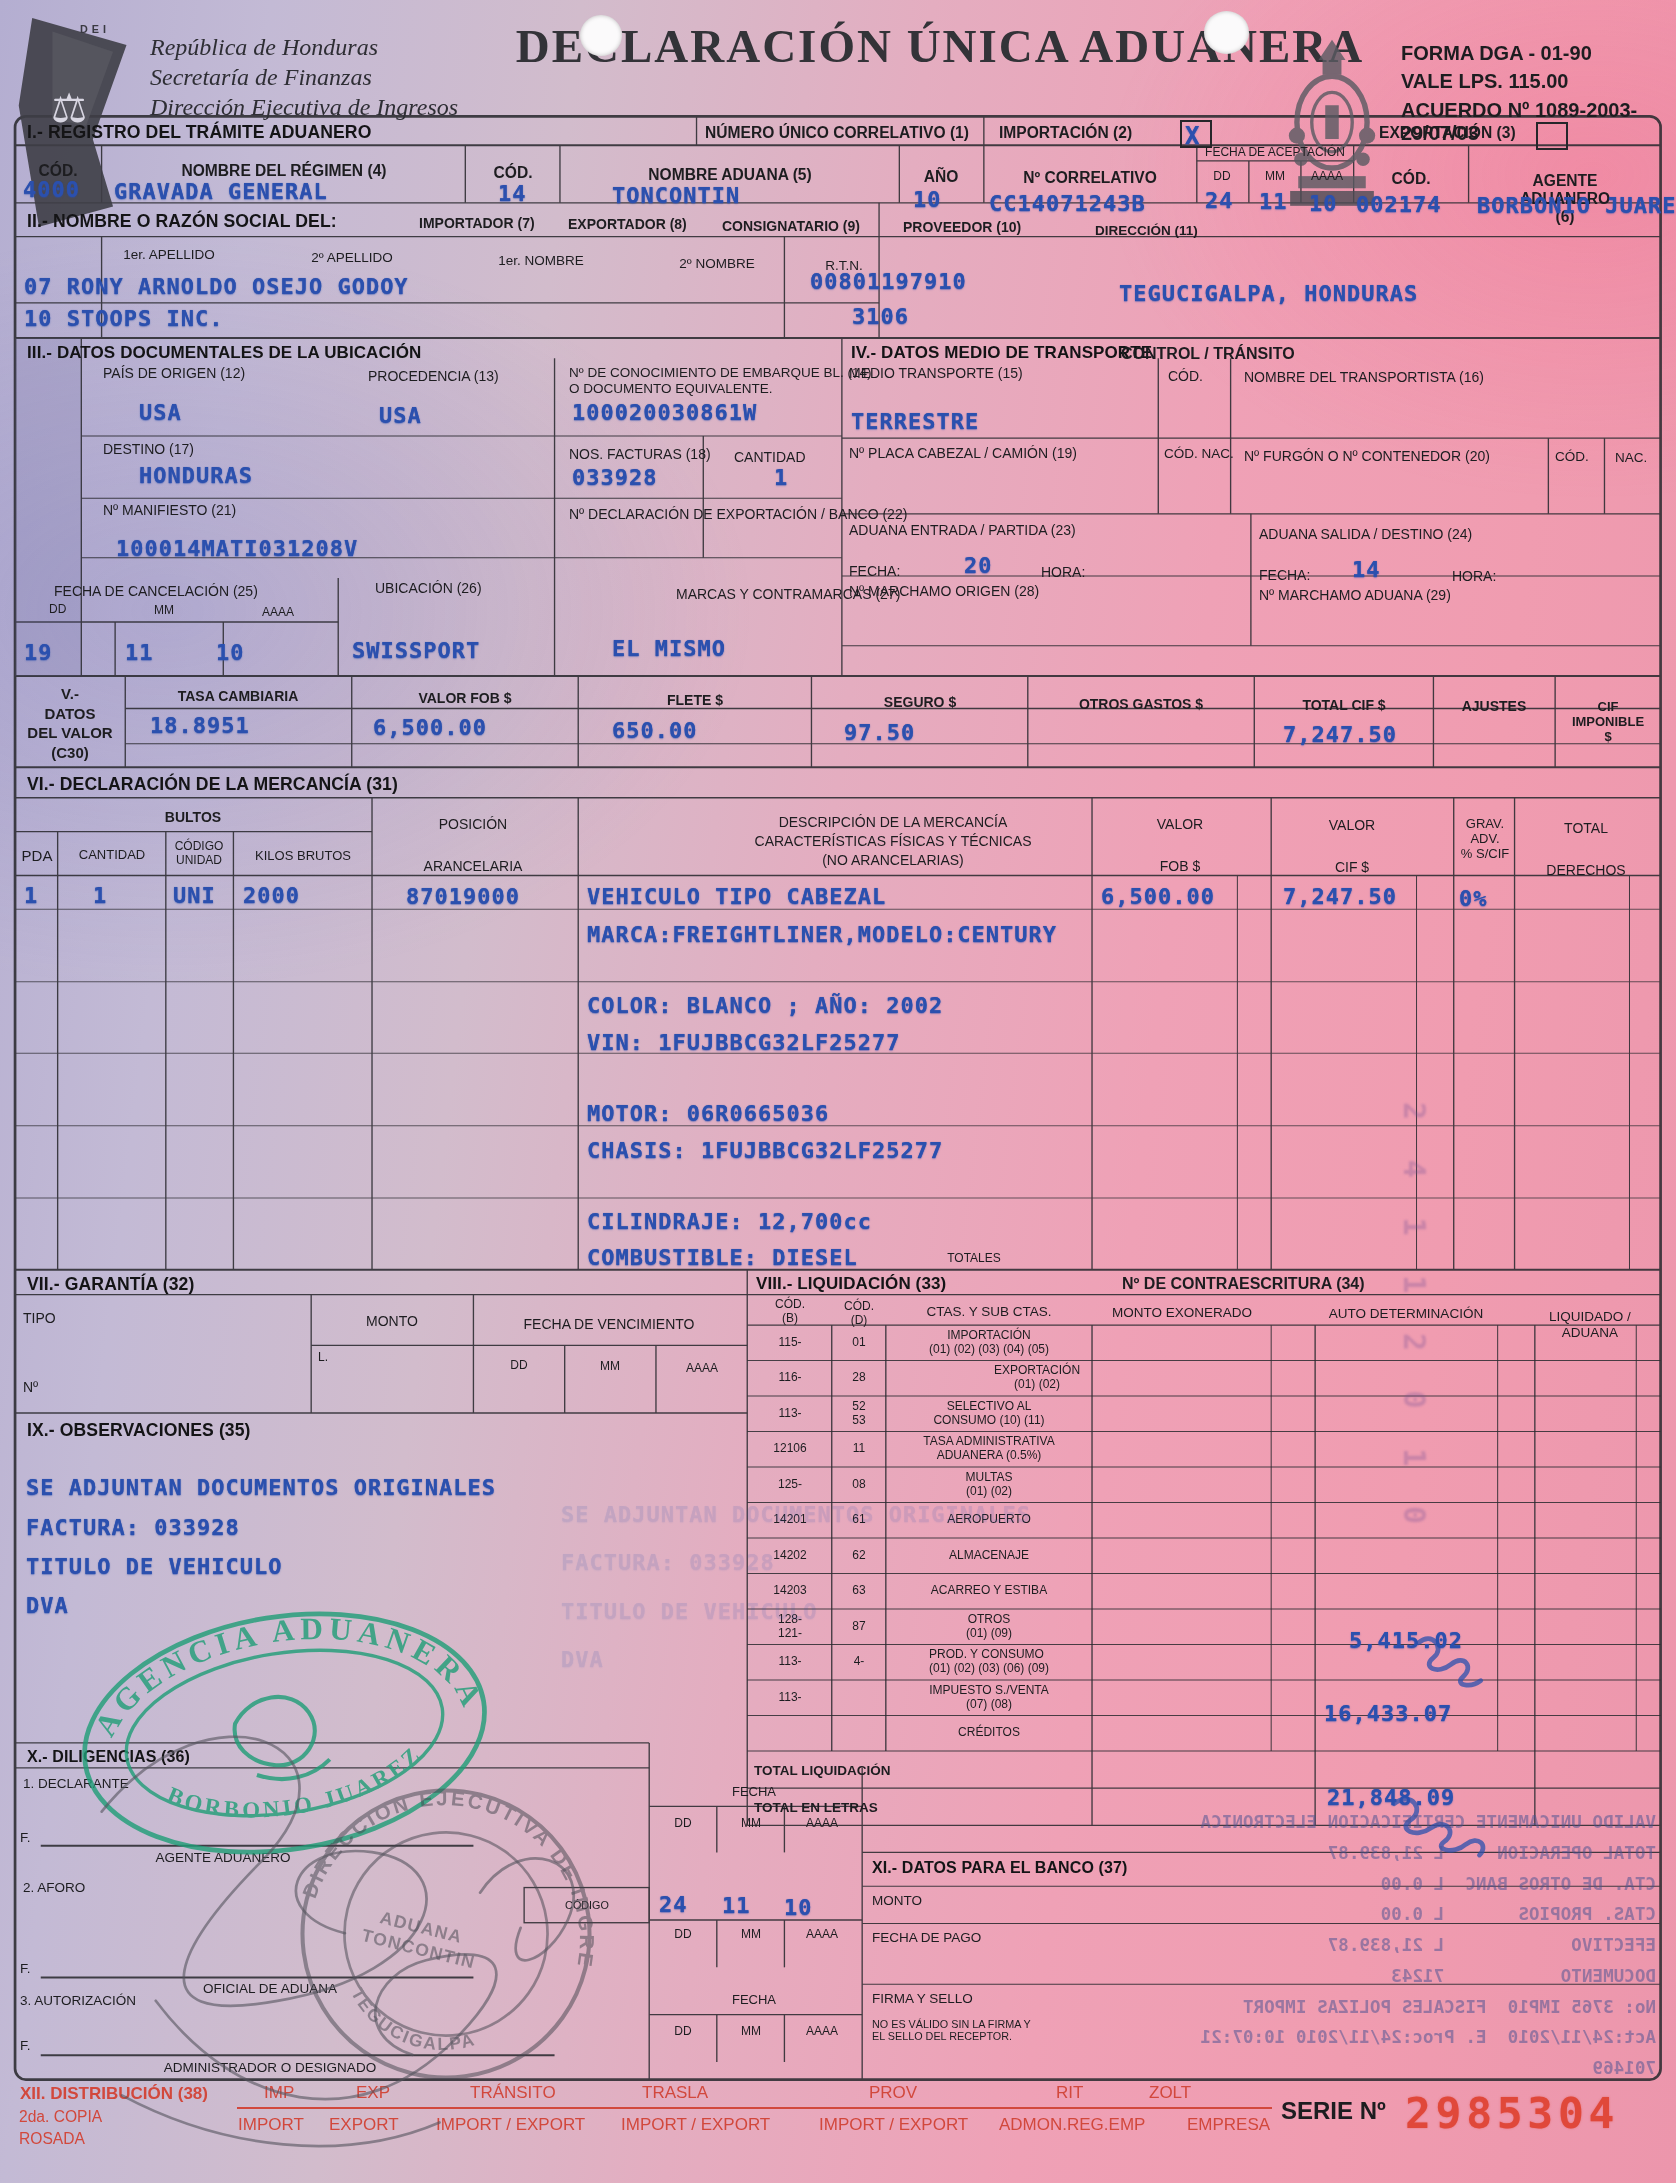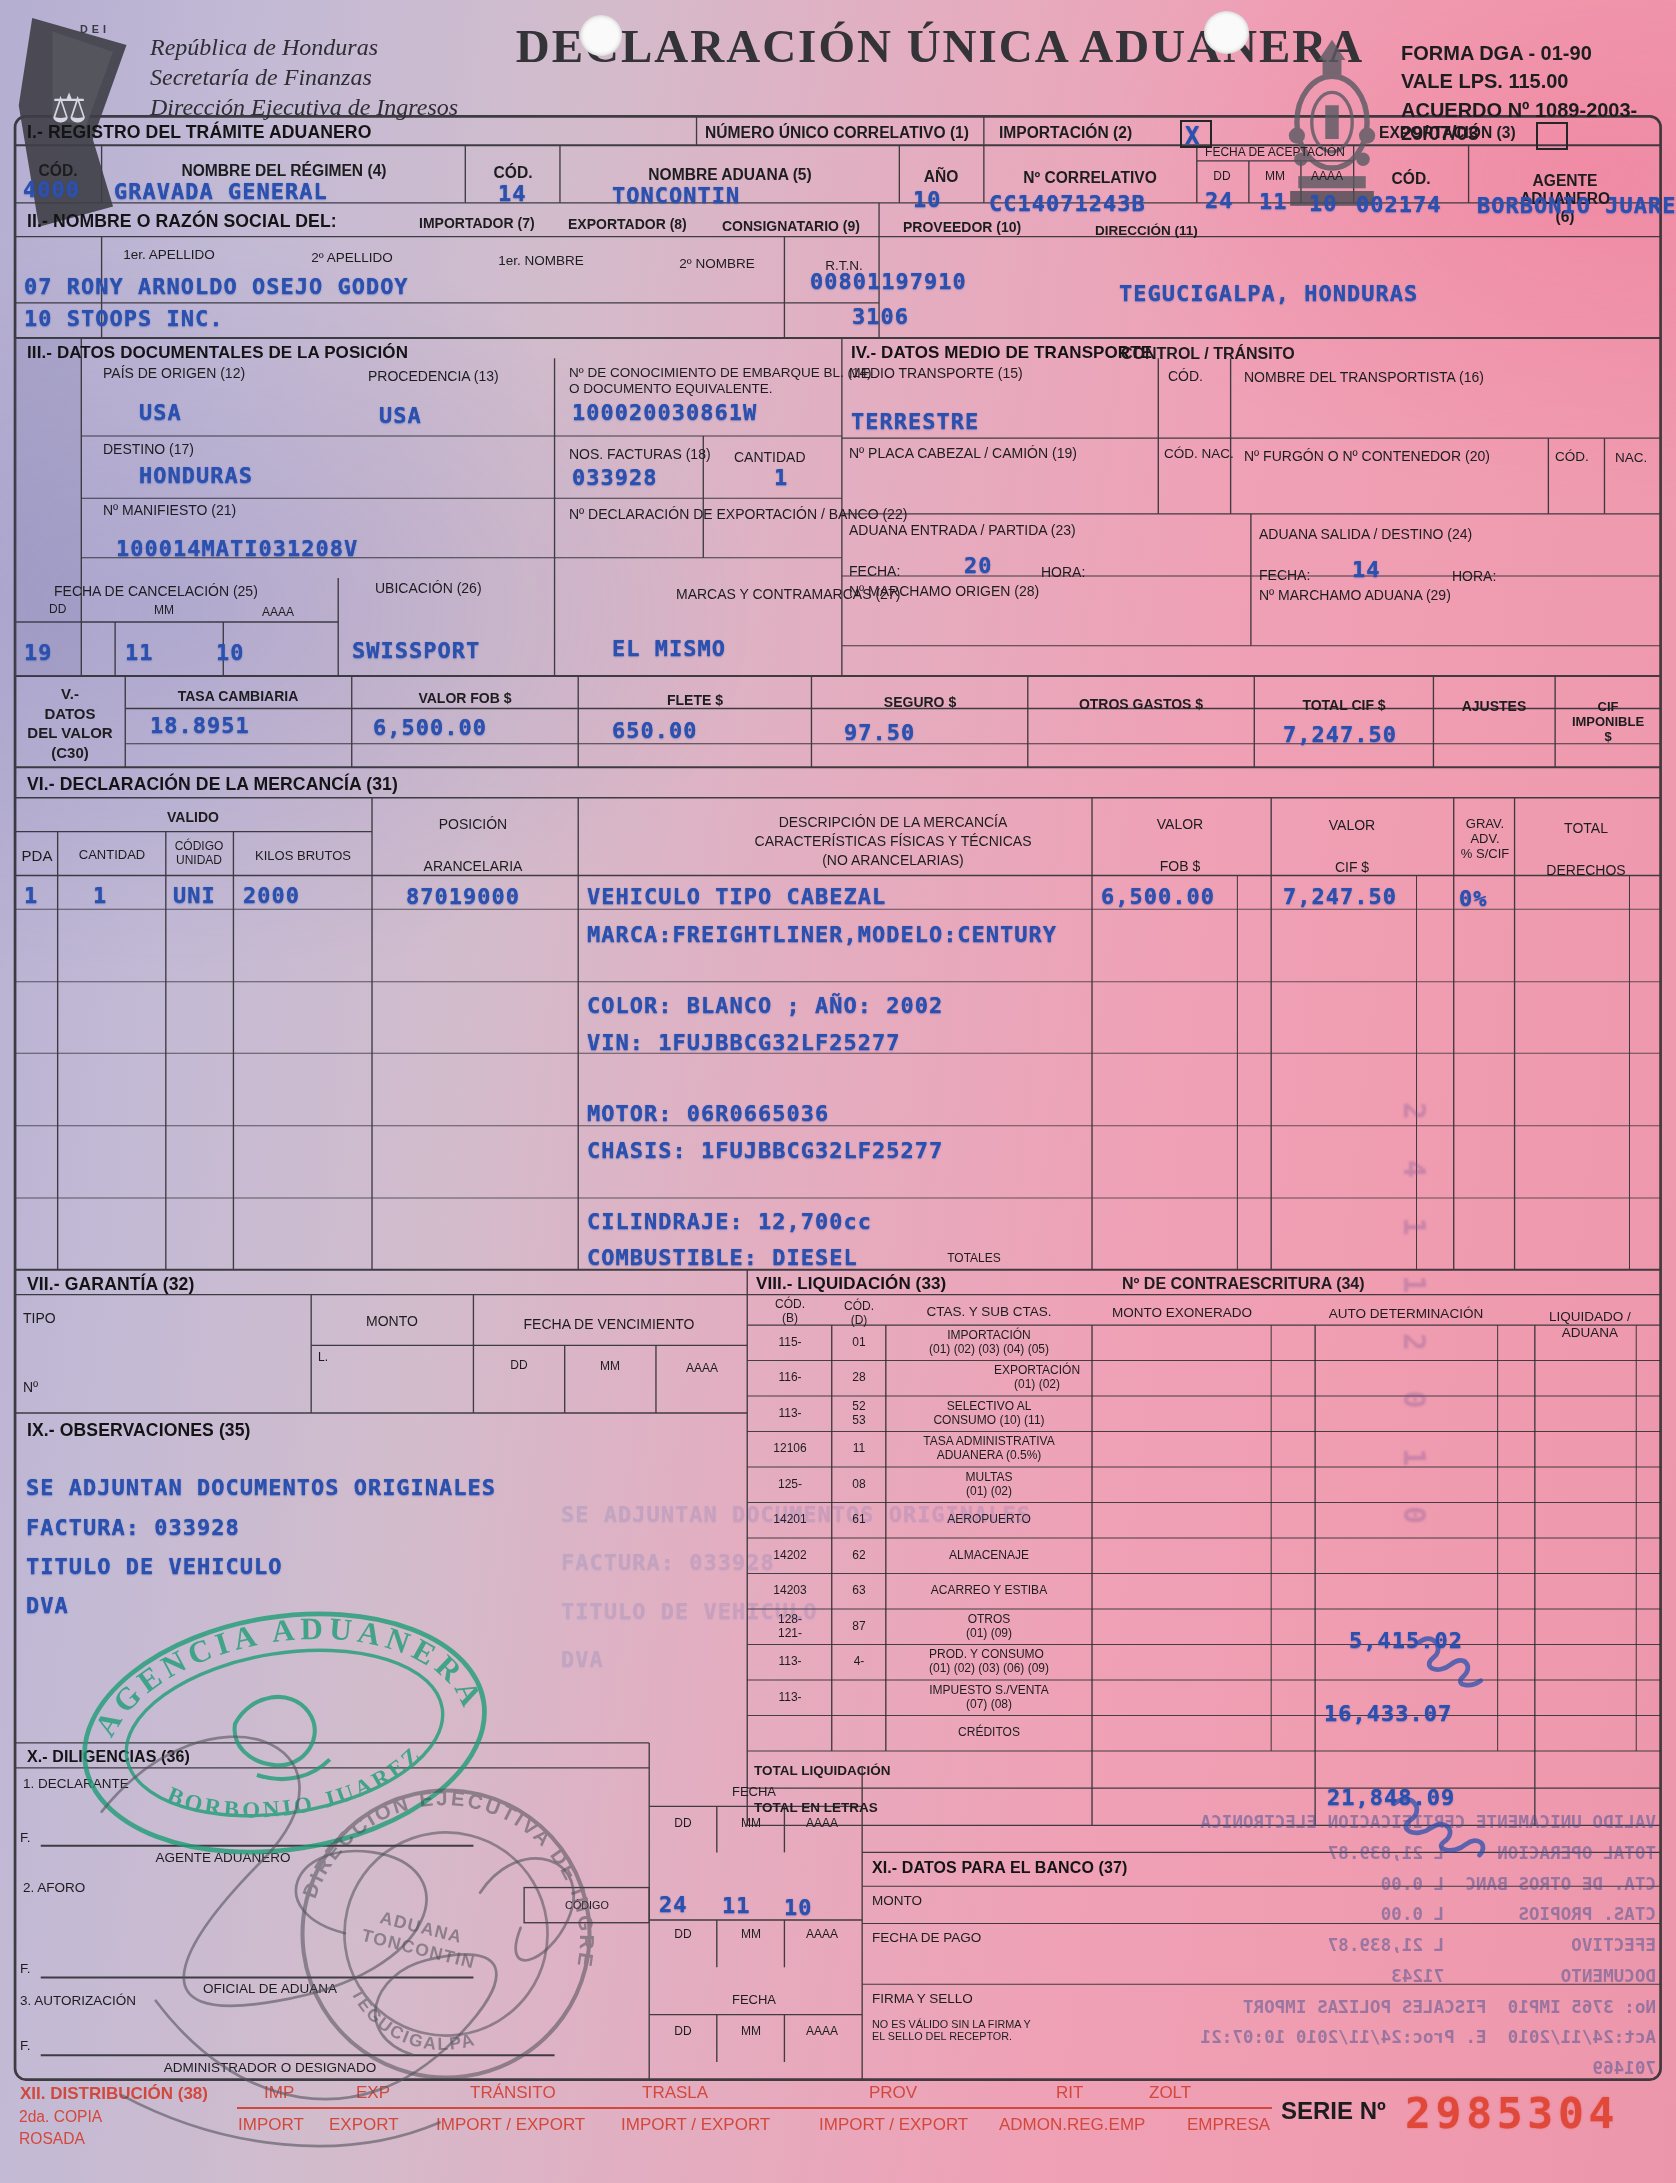--- a/index.html
+++ b/index.html
@@ -255,21 +255,21 @@
 <div class="L C" style="left:541px;top:253px;font-size:13.5px;">1er. NOMBRE</div>
 <div class="L C" style="left:717px;top:256px;font-size:13.5px;">2º NOMBRE</div>
 <div class="L C" style="left:844px;top:258px;font-size:13.5px;">R.T.N.</div>
 
 <div class="T" style="left:24px;top:274px;">07 RONY ARNOLDO OSEJO GODOY</div>
 <div class="T" style="left:810px;top:269px;">00801197910</div>
 <div class="T" style="left:24px;top:306px;">10 STOOPS INC.</div>
 <div class="T" style="left:852px;top:304px;">3106</div>
 <div class="T" style="left:1119px;top:281px;">TEGUCIGALPA, HONDURAS</div>
 
-<div class="L sec" style="left:27px;top:343px;font-size:17px;">III.- DATOS DOCUMENTALES DE LA POSICIÓN</div>
+<div class="L sec" style="left:27px;top:343px;font-size:17px;">III.- DATOS DOCUMENTALES DE LA UBICACIÓN</div>
 <div class="L" style="left:103px;top:365px;">PAÍS DE ORIGEN (12)</div>
 <div class="L" style="left:368px;top:368px;">PROCEDENCIA (13)</div>
 <div class="L" style="left:569px;top:365px;font-size:13.5px;">Nº DE CONOCIMIENTO DE EMBARQUE BL. (14)
 O DOCUMENTO EQUIVALENTE.</div>
 <div class="T" style="left:139px;top:400px;">USA</div>
 <div class="T" style="left:379px;top:403px;">USA</div>
 <div class="T" style="left:572px;top:400px;">100020030861W</div>
 <div class="L" style="left:103px;top:441px;">DESTINO (17)</div>
 <div class="L" style="left:569px;top:446px;">NOS. FACTURAS (18)</div>
 <div class="L" style="left:734px;top:449px;">CANTIDAD</div>
@@ -325,21 +325,21 @@
 <div class="L B C" style="left:1344px;top:697px;">TOTAL CIF $</div>
 <div class="L B C" style="left:1494px;top:698px;">AJUSTES</div>
 <div class="L B C" style="left:1608px;top:700px;font-size:13px;">CIF IMPONIBLE $</div>
 <div class="T" style="left:150px;top:713px;">18.8951</div>
 <div class="T" style="left:373px;top:715px;">6,500.00</div>
 <div class="T" style="left:612px;top:718px;">650.00</div>
 <div class="T" style="left:844px;top:720px;">97.50</div>
 <div class="T" style="left:1283px;top:722px;">7,247.50</div>
 
 <div class="L sec" style="left:27px;top:774px;">VI.- DECLARACIÓN DE LA MERCANCÍA (31)</div>
-<div class="L B C" style="left:193px;top:809px;">VALIDO</div>
+<div class="L B C" style="left:193px;top:809px;">BULTOS</div>
 <div class="L C" style="left:37px;top:847px;font-size:15px;">PDA</div>
 <div class="L C" style="left:112px;top:848px;font-size:13px;">CANTIDAD</div>
 <div class="L C" style="left:199px;top:840px;font-size:12px;text-align:center;">CÓDIGO
 UNIDAD</div>
 <div class="L C" style="left:303px;top:849px;font-size:13px;">KILOS BRUTOS</div>
 <div class="L C" style="left:473px;top:814px;text-align:center;line-height:1.5;">POSICIÓN
 
 ARANCELARIA</div>
 <div class="L C" style="left:893px;top:813px;text-align:center;line-height:1.35;">DESCRIPCIÓN DE LA MERCANCÍA
 CARACTERÍSTICAS FÍSICAS Y TÉCNICAS

